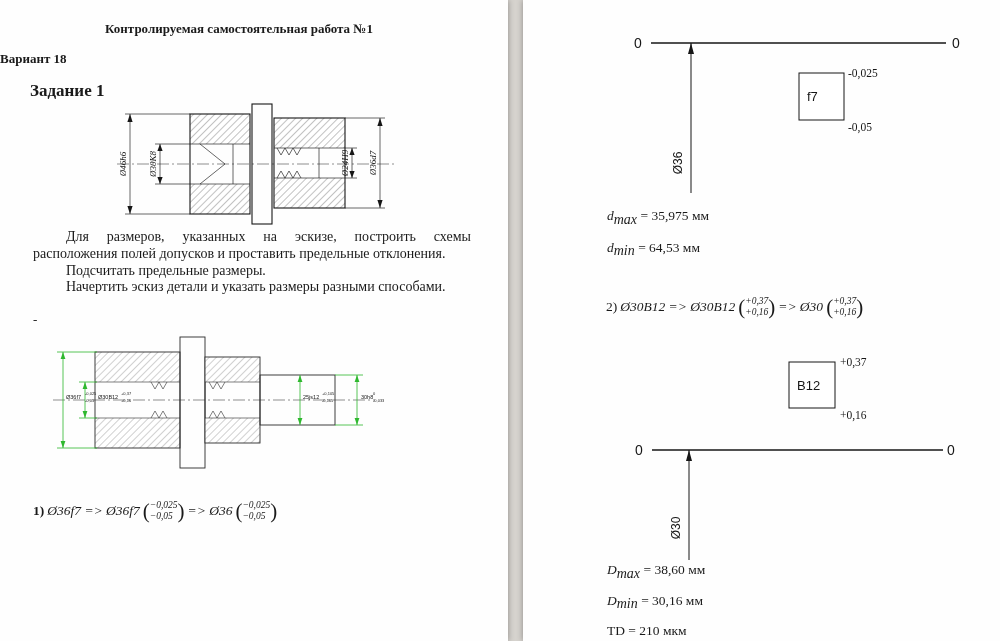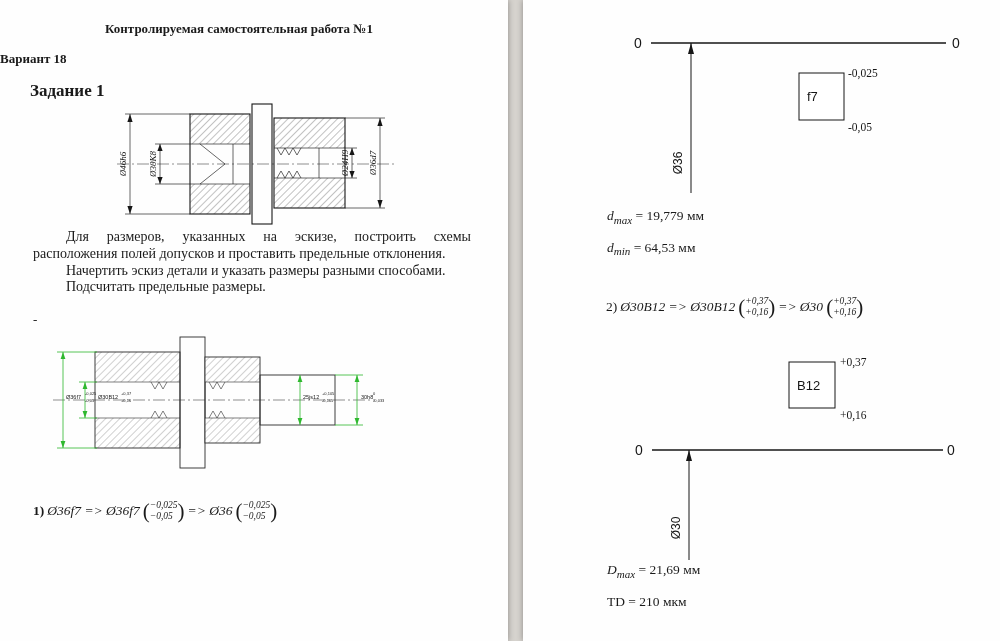--- a/index.html
+++ b/index.html
@@ -27,21 +27,21 @@
   .f1 .num{font-weight:bold;}
   .math{font-style:italic;}
   .tol{display:inline-flex;align-items:center;}
   .stack{display:inline-flex;flex-direction:column;font-size:9.5px;line-height:1.2;font-style:italic;}
   .paren{font-size:21px;line-height:1;font-style:normal;font-weight:300;}
 
   .res{position:absolute;left:84px;font-size:13.5px;line-height:28px;}
   .res1{top:202px;}
   .res2{top:556px;line-height:27px;}
   .mvar{font-style:italic;}
-  .res sub{font-size:11px;font-style:italic;margin-top:8px;}
+  .res sub{font-size:14px;font-style:italic;margin-top:8px;}
 
   .diag{position:absolute;}
   .d1{left:95px;top:25px;}
   .d2{left:95px;top:338px;}
 
   
   .outline{fill:none;stroke:#161616;stroke-width:1.1;}
   .outline2{fill:none;stroke:#2a2a2a;stroke-width:0.9;}
   .thin{fill:none;stroke:#161616;stroke-width:0.65;}
   .thin2{fill:none;stroke:#2a2a2a;stroke-width:0.6;}
@@ -139,22 +139,22 @@
         <line class="dim" x1="240" y1="112" x2="280" y2="112"></line>
         <line class="dim" x1="275" y1="22" x2="275" y2="112"></line>
         <polygon class="karr" points="275,22 272.4,30 277.6,30"></polygon>
         <polygon class="karr" points="275,112 272.4,104 277.6,104"></polygon>
         <text class="dlabel" x="271" y="67" transform="rotate(-90 271 67)">Ø36d7</text>
       </g>
     </svg>
 
     <div class="para">
       <p>Для размеров, указанных на эскизе, построить схемы расположения полей допусков и проставить предельные отклонения.</p>
+      <p>Подсчитать предельные размеры.</p>
       <p>Начертить эскиз детали и указать размеры разными способами.</p>
-      <p>Подсчитать предельные размеры.</p>
     </div>
 
     <div class="stray">-</div>
 
     <svg class="sketch2" width="340" height="155" viewBox="0 0 340 155">
       <defs>
         <pattern id="h2" width="5" height="5" patternUnits="userSpaceOnUse" patternTransform="rotate(45)">
           <rect width="5" height="5" fill="#ffffff"></rect>
           <line x1="0" y1="0" x2="0" y2="5" stroke="#777" stroke-width="0.7"></line>
         </pattern>
@@ -271,21 +271,21 @@
       <line class="axisline" x1="73" y1="18" x2="73" y2="168"></line>
       <polygon class="karr" points="73,18 70,29 76,29"></polygon>
       <text class="axislabel" x="64" y="138" transform="rotate(-90 64 138)">Ø36</text>
       <rect class="fieldbox" x="181" y="48" width="45" height="47"></rect>
       <text class="fieldlabel" x="189" y="76">f7</text>
       <text class="dev" x="230" y="52">-0,025</text>
       <text class="dev" x="230" y="106">-0,05</text>
     </svg>
 
     <div class="res res1">
-      <div><span class="mvar">d</span><sub>max</sub><span> = 19,779 мм</span></div>
+      <div><span class="mvar">d</span><sub>max</sub><span> = 35,975 мм</span></div>
       <div><span class="mvar">d</span><sub>min</sub><span> = 64,53 мм</span></div>
     </div>
 
     <div class="formula f2">
       <span class="num">2)</span>
       <span class="math">Ø30B12 =&gt; Ø30B12</span>
       <span class="tol">
         <span class="paren">(</span>
         <span class="stack">
             <span>+0,37</span>
@@ -311,17 +311,18 @@
       <text class="dev" x="222" y="81">+0,16</text>
       <text class="zero" x="21" y="117">0</text>
       <text class="zero" x="333" y="117">0</text>
       <line class="zl" x1="34" y1="112" x2="325" y2="112"></line>
       <line class="axisline" x1="71" y1="112" x2="71" y2="222"></line>
       <polygon class="karr" points="71,112 68,123 74,123"></polygon>
       <text class="axislabel" x="62" y="190" transform="rotate(-90 62 190)">Ø30</text>
     </svg>
 
     <div class="res res2">
-      <div><span class="mvar">D</span><sub>max</sub><span> = 21,69 мм</span></div>
+      <div><span class="mvar">D</span><sub>max</sub><span> = 38,60 мм</span></div>
+      <div><span class="mvar">D</span><sub>min</sub><span> = 30,16 мм</span></div>
       <div>TD = 210 мкм</div>
     </div>
   </div>
 </div>
 
 </body></html>

